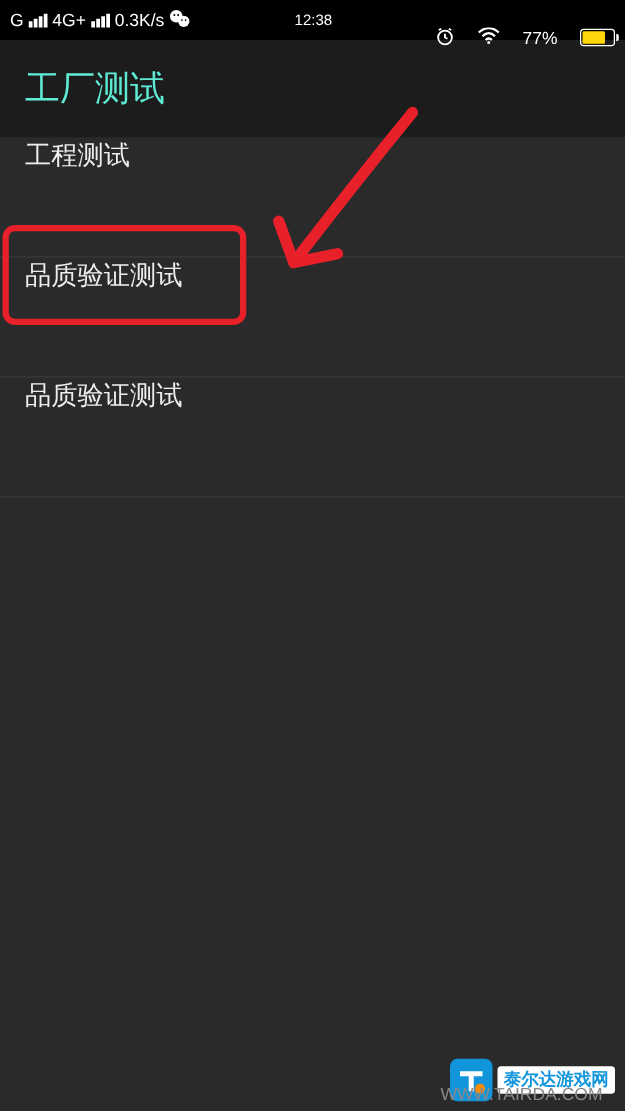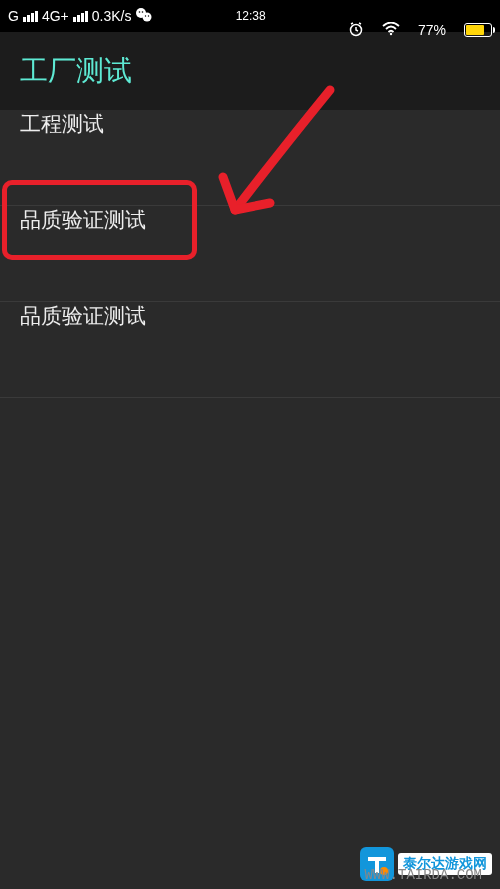--- a/index.html
+++ b/index.html
@@ -213,17 +213,17 @@
   </svg>
 </div>
 
 <div class="watermark">
   <div class="watermark-badge">
     <svg width="26" height="26" viewBox="0 0 26 26">
         <path d="M4 6 h18 v4 h-7 v12 h-4 v-12 h-7 z" fill="#fff"></path>
         <circle cx="20" cy="20" r="4" fill="#ff8c00"></circle>
       </svg>
   </div>
-  <div style="display:flex;flex-direction:column;align-items:flex-end;font-family:Liberation Mono, monospace;">
+  <div style="display:flex;flex-direction:column;align-items:flex-end;">
     <span class="watermark-text">泰尔达游戏网</span>
     <span class="watermark-url">WWW.TAIRDA.COM</span>
   </div>
 </div>
 
 </body></html>

